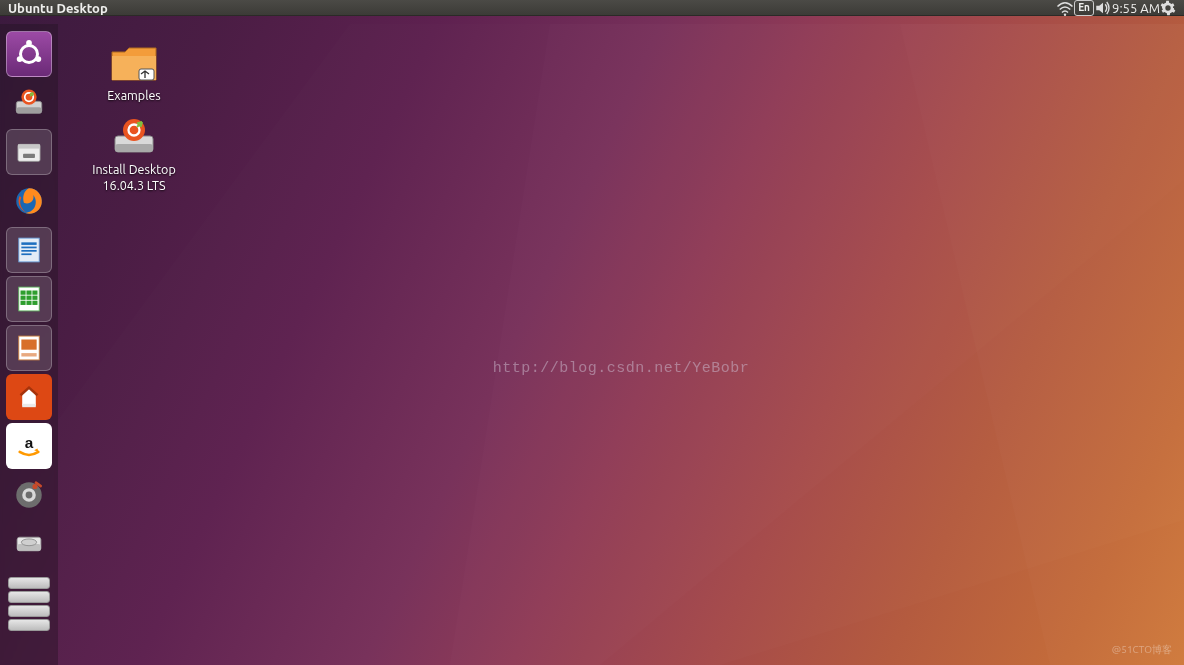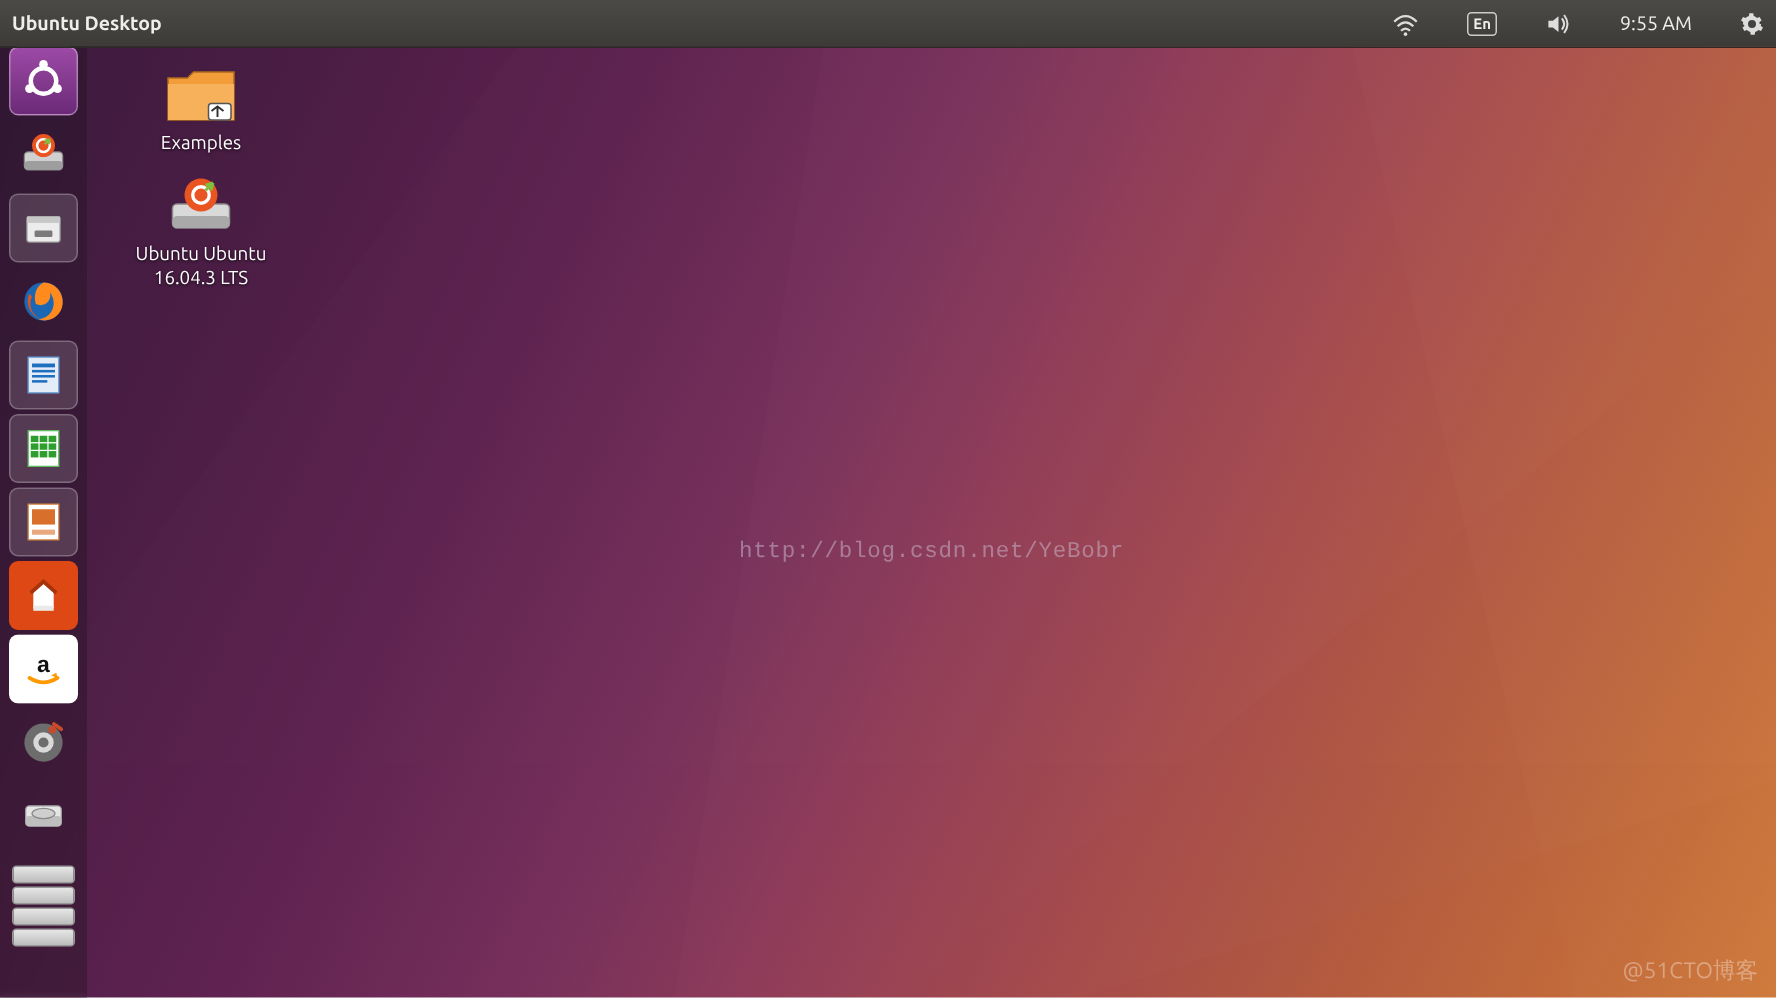--- a/index.html
+++ b/index.html
@@ -12,29 +12,28 @@
         #3b1a3e 0%, #4a1d44 15%, #5e2150 30%,
         #77305a 45%, #8f3a56 55%, #a54a4a 68%,
         #b45b3f 80%, #c46c3a 92%, #cf7a3c 100%);
     }
     
     .poly-overlay { position:absolute; inset:0; pointer-events:none; opacity:.25; }
 
     
     .menubar {
       position: absolute; top: 0; left: 0; right: 0;
-      height: 32px;
+      height: 16px;
       background: linear-gradient(#4b4a46, #3c3b37);
       border-bottom: 1px solid #2b2a27;
       color: #eeeeec;
       display: flex; align-items: center;
       font-size: 13px; font-weight: bold;
       padding: 0 8px 0 8px;
       z-index: 10;
-      gap: 32px;
     }
     .menubar-title { flex: 0 0 auto; }
     .menubar-spacer { flex: 1 1 auto; }
     .menubar .indicator {
       display: flex; align-items: center;
       font-weight: normal;
       height: 24px;
     }
     .menubar .clock { font-weight: normal; }
     .lang-box {
@@ -82,21 +81,21 @@
       position:absolute; left:50%; top:50%; transform:translate(-50%, -50%);
       color: rgba(200,180,200,.55);
       font-family: "Courier New", monospace;
       font-size: 15px; letter-spacing:.5px;
       pointer-events:none;
       margin-top:23px;
     }
     .watermark-corner {
       position:absolute; right:12px; bottom:8px;
       color: rgba(255,255,255,.35);
-      font-size: 15px;
+      font-size: 10px;
       pointer-events:none;
     }
   </style>
 </head>
 <body>
 
 <svg class="poly-overlay" viewBox="0 0 1184 665" preserveAspectRatio="none">
   <polygon points="350,24 1184,24 1184,180 600,665 58,665 58,420" fill="rgba(255,255,255,0.04)"></polygon>
   <polygon points="550,24 1184,24 1184,520 720,665 450,665" fill="rgba(255,255,255,0.05)"></polygon>
   <polygon points="900,24 1184,24 1184,665 1050,665" fill="rgba(255,255,255,0.06)"></polygon>
@@ -268,19 +267,19 @@
     <div class="icon-box">
       <svg viewBox="0 0 50 42">
         <rect x="6" y="20" width="38" height="16" rx="3" fill="#d9d9d9" stroke="#8a8a8a"></rect>
         <rect x="6" y="28" width="38" height="8" rx="3" fill="#a9a9a9"></rect>
         <circle cx="25" cy="14" r="11" fill="#e95420"></circle>
         <circle cx="25" cy="14" r="5.5" fill="none" stroke="#fff" stroke-width="2.3"></circle>
         <path d="M33 6 l-5 5" stroke="#7fbf3f" stroke-width="2"></path>
         <path d="M33 6 l-1.5 5 M33 6 l-5 1.5" stroke="#7fbf3f" stroke-width="2"></path>
       </svg>
     </div>
-    <div class="label">Ubuntu Ubuntu
+    <div class="label">Install Desktop
 16.04.3 LTS</div>
   </div>
 
   <div class="watermark-center">http://blog.csdn.net/YeBobr</div>
   <div class="watermark-corner">@51CTO博客</div>
 </div>
 
 </body></html>

